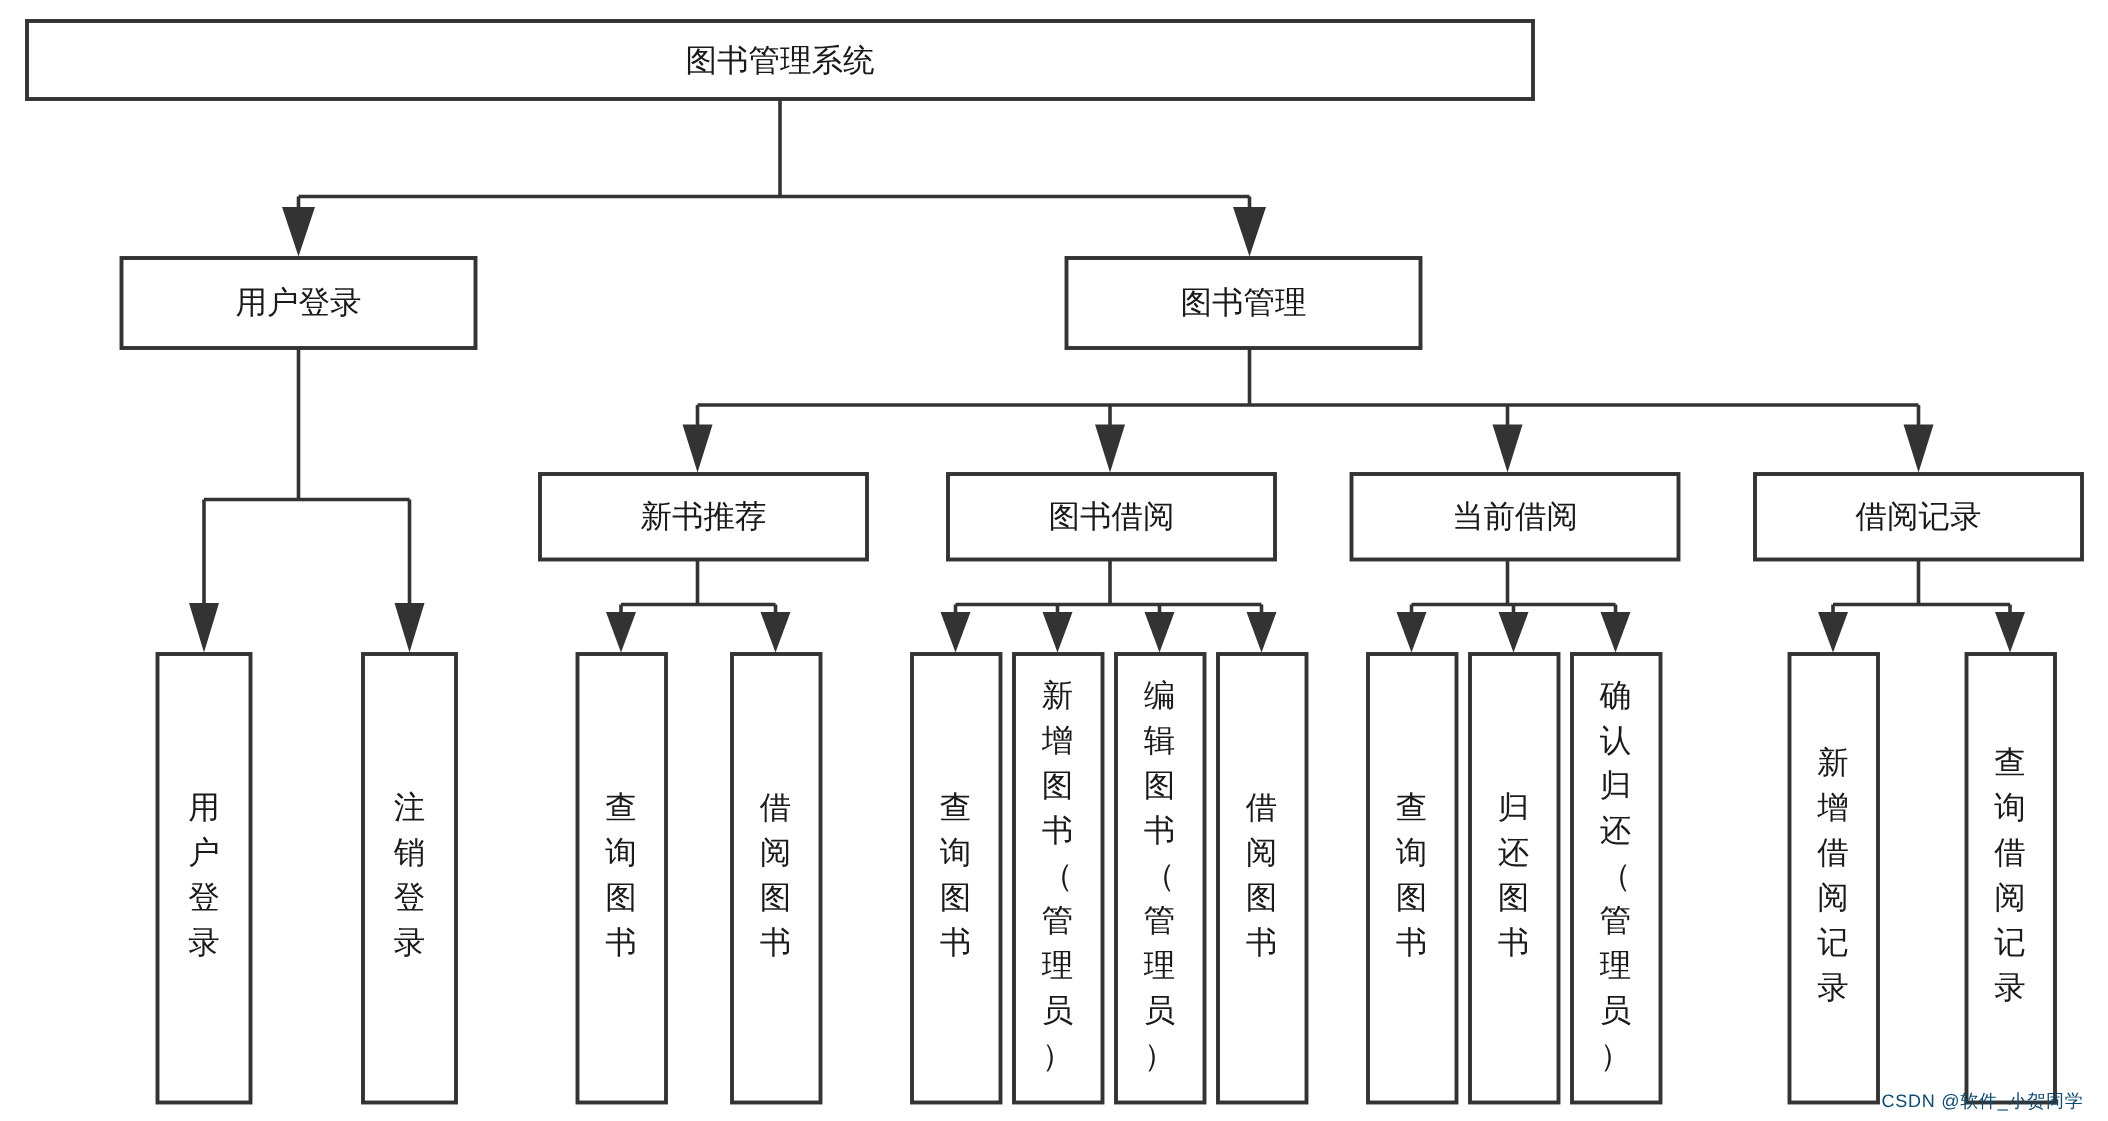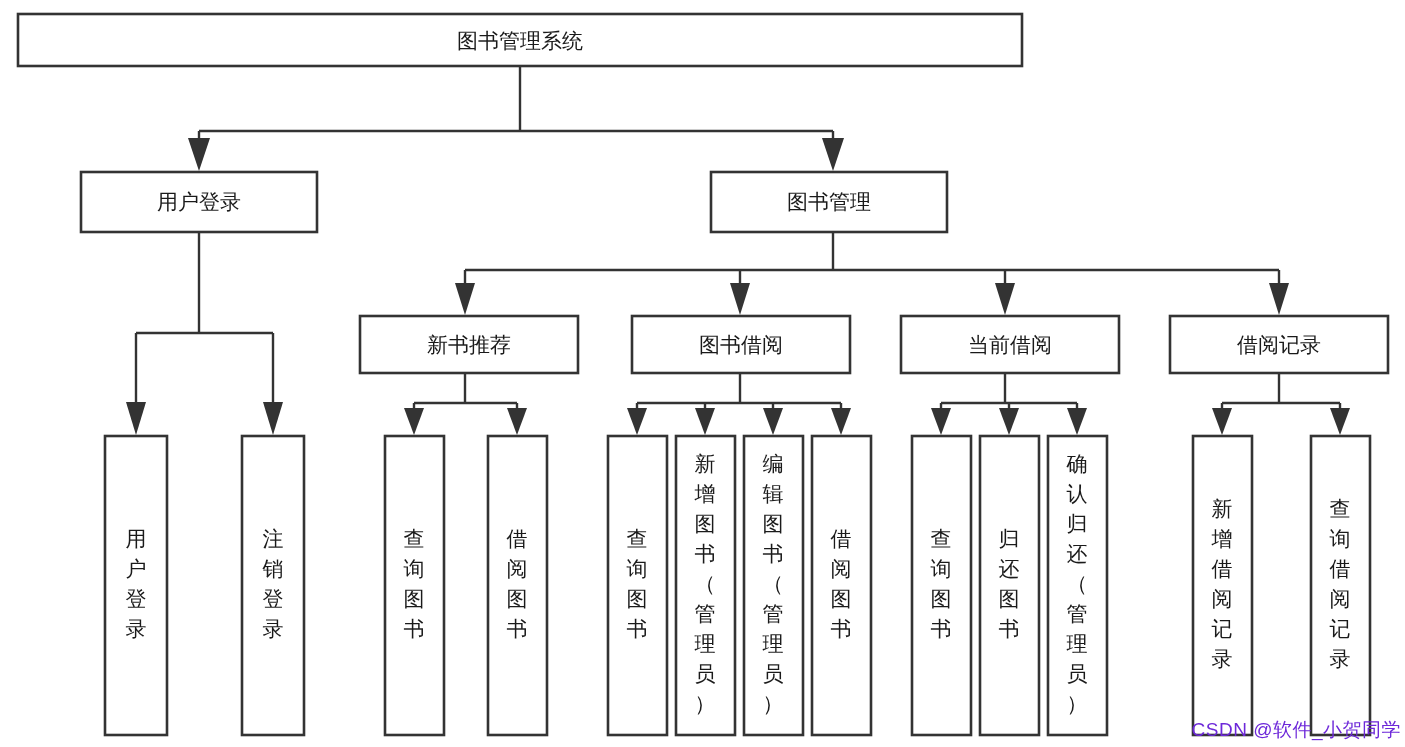--- a/index.html
+++ b/index.html
@@ -42,25 +42,25 @@
     stroke-width: 2.4;
     fill: none;
     stroke-linecap: butt;
   }
   .arrow-head {
     fill: #333333;
     stroke: none;
   }
   .watermark {
     position: absolute;
-    right: 4px;
+    right: 16px;
     bottom: 4px;
     font-family: "Liberation Sans", "DejaVu Sans", sans-serif;
-    font-size: 19px;
-    color: #6d28d9;
+    font-size: 12px;
+    color: #0c4a6e;
     white-space: nowrap;
     letter-spacing: 0.5px;
     pointer-events: none;
   }
 </style>
 </head>
 <body>
 
 <svg id="diagram" viewBox="0 0 1405 747">
 

